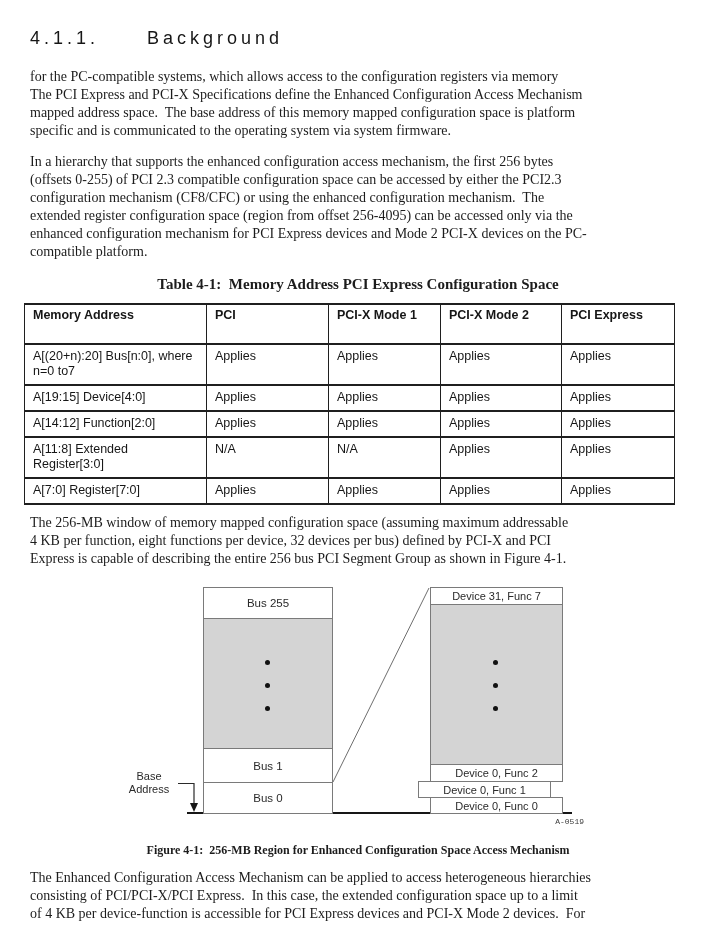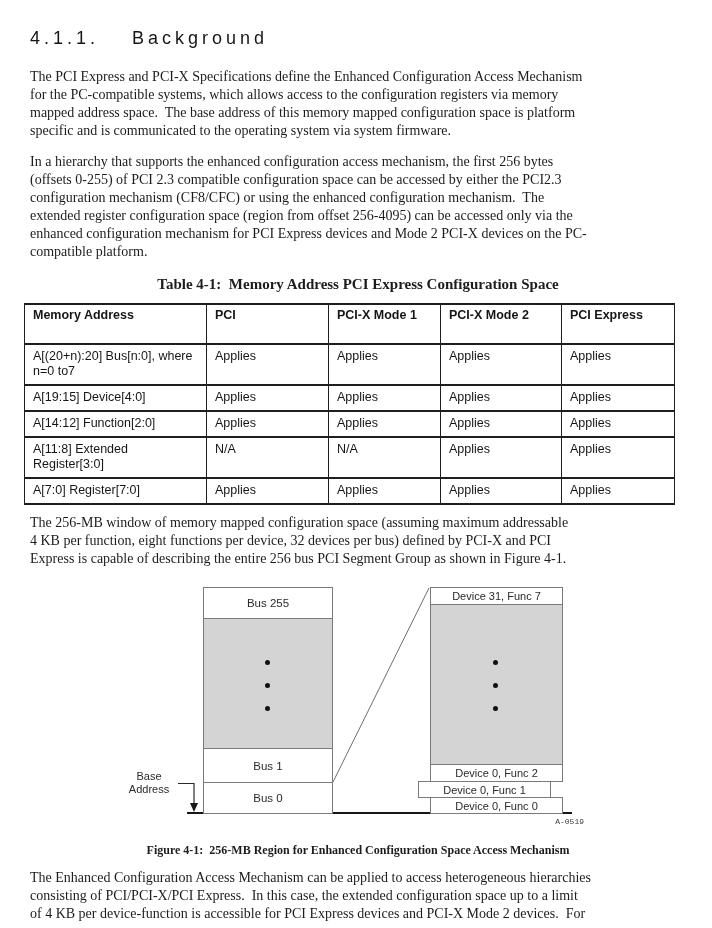--- a/index.html
+++ b/index.html
@@ -8,21 +8,21 @@
     font-family:"Liberation Serif", serif;color:#1c1c1c;
   }
   .content{padding:27px 26px 0 30px;}
 
   
   .heading{
     font-family:"Liberation Sans", sans-serif;
     font-size:18px;line-height:22px;letter-spacing:4px;
     color:#161616;white-space:pre;margin:0 0 19px 0;font-weight:400;
   }
-  .heading .htitle{margin-left:33px;}
+  .heading .htitle{margin-left:48px;}
 
   
   .para{margin:0 0 13px 0;}
   .pline{
     font-size:14px;line-height:18px;white-space:pre;color:#1c1c1c;
   }
 
   
   .tcaption{
     font-weight:bold;font-size:15px;text-align:center;
@@ -73,22 +73,22 @@
   }
 </style>
 </head>
 <body>
 
 <div class="content">
 
   <h1 class="heading"><span>4.1.1.</span><span class="htitle">Background</span></h1>
 
   <div class="para">
+    <div class="pline">for the PC-compatible systems, which allows access to the configuration registers via memory</div>
     <div class="pline">The PCI Express and PCI-X Specifications define the Enhanced Configuration Access Mechanism</div>
-    <div class="pline">for the PC-compatible systems, which allows access to the configuration registers via memory</div>
     <div class="pline">mapped address space.  The base address of this memory mapped configuration space is platform</div>
     <div class="pline">specific and is communicated to the operating system via system firmware.</div>
   </div>
 
   <div class="para">
     <div class="pline">In a hierarchy that supports the enhanced configuration access mechanism, the first 256 bytes</div>
     <div class="pline">(offsets 0-255) of PCI 2.3 compatible configuration space can be accessed by either the PCI2.3</div>
     <div class="pline">configuration mechanism (CF8/CFC) or using the enhanced configuration mechanism.  The</div>
     <div class="pline">extended register configuration space (region from offset 256-4095) can be accessed only via the</div>
     <div class="pline">enhanced configuration mechanism for PCI Express devices and Mode 2 PCI-X devices on the PC-</div>

